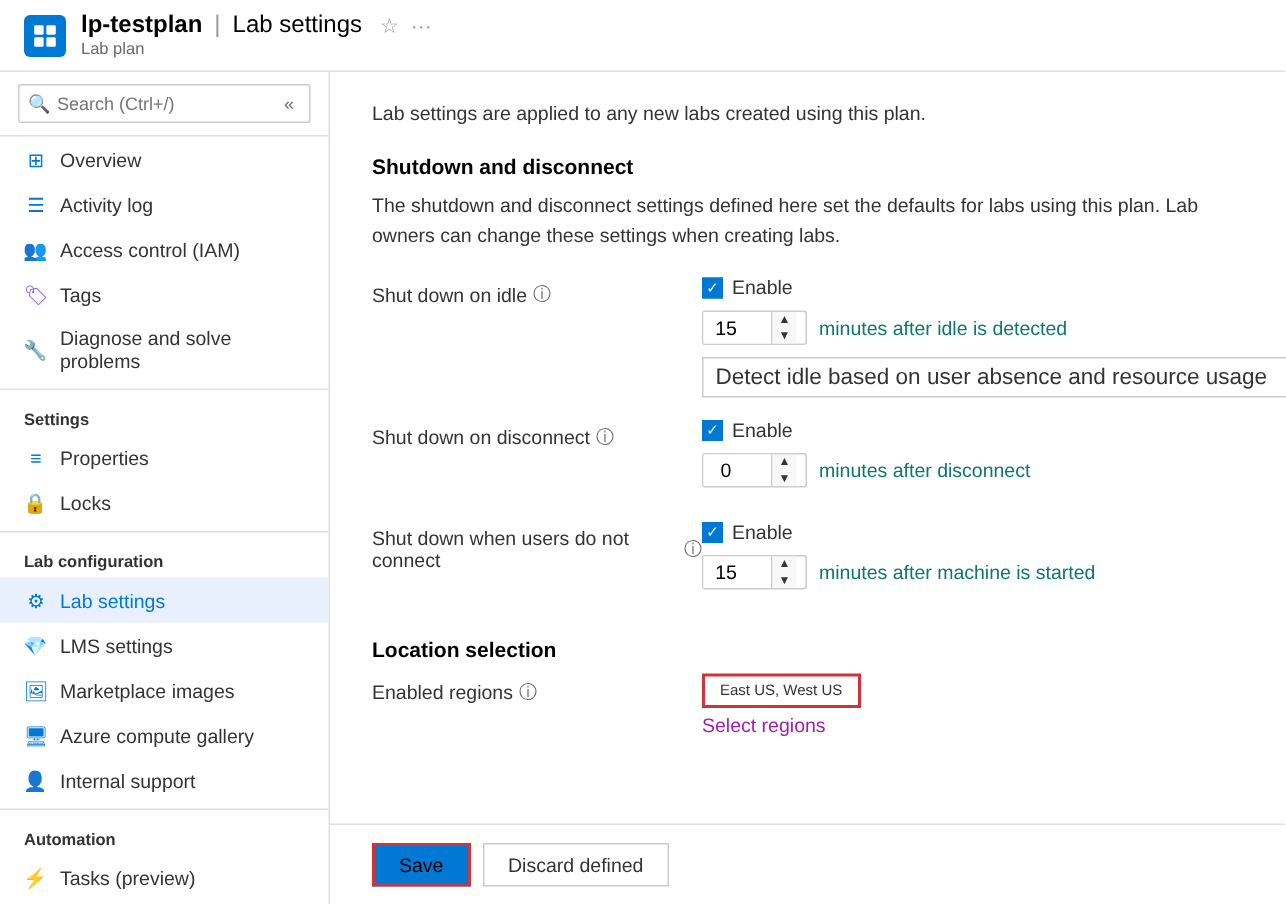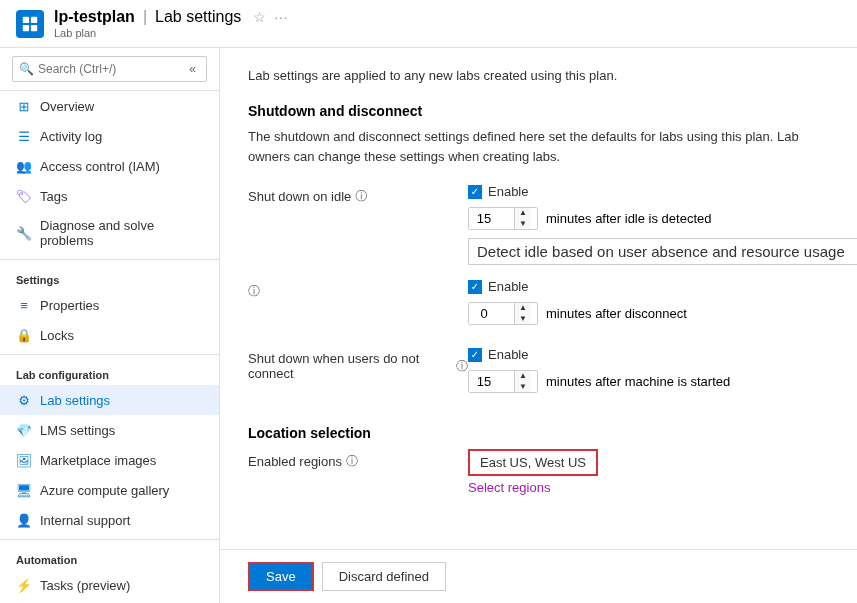--- a/index.html
+++ b/index.html
@@ -50,34 +50,34 @@
     .checkbox-row { display: flex; align-items: center; gap: 6px; margin-bottom: 8px; }
     .checkbox-blue { width: 14px; height: 14px; background: #0078d4; border: 1px solid #0078d4; display: flex; align-items: center; justify-content: center; flex-shrink: 0; }
     .checkbox-blue::after { content: '✓'; color: #fff; font-size: 10px; }
     .checkbox-label { font-size: 13px; color: #333; }
 
     .number-input-row { display: flex; align-items: center; gap: 8px; margin-bottom: 8px; }
     .number-input-wrap { display: flex; align-items: stretch; border: 1px solid #ccc; border-radius: 2px; width: 70px; }
     .number-input-wrap input { width: 45px; border: none; outline: none; padding: 3px 6px; font-size: 13px; text-align: center; }
     .number-spinners { display: flex; flex-direction: column; border-left: 1px solid #ccc; }
     .spin-btn { background: #f8f8f8; border: none; cursor: pointer; font-size: 8px; padding: 1px 4px; color: #333; line-height: 1; flex: 1; }
-    .after-label { font-size: 13px; color: #000000; }
+    .after-label { font-size: 13px; color: #0f766e; }
 
     .select-wrap { position: relative; display: inline-block; }
     .select-wrap select { appearance: none; border: 1px solid #ccc; padding: 4px 28px 4px 8px; font-size: 15px; color: #333; background: #fff; cursor: pointer; outline: none; min-width: 320px; }
     .select-arrow { position: absolute; right: 8px; top: 50%; transform: translateY(-50%); pointer-events: none; font-size: 10px; color: #666; }
 
     
     .location-section { margin-top: 24px; }
-    .regions-highlight { border: 2px solid #d13438; padding: 4px 10px; display: inline-block; font-size: 13px; color: #333; margin-bottom: 4px; }
+    .regions-highlight { border: 2px solid #d13438; padding: 4px 10px; display: inline-block; font-size: 10px; color: #333; margin-bottom: 4px; }
     .select-regions-link { color: #a21caf; font-size: 13px; cursor: pointer; display: block; text-decoration: none; }
 
     
     .footer-bar { border-top: 1px solid #e0e0e0; padding: 12px 28px; display: flex; gap: 8px; background: #fff; }
-    .btn-save { background: #0078d4; color: #ffffff; border: 2px solid #d13438; padding: 5px 16px; font-size: 13px; cursor: pointer; font-weight: 500; }
+    .btn-save { background: #0078d4; color: #000000; border: 2px solid #d13438; padding: 5px 16px; font-size: 13px; cursor: pointer; font-weight: 500; }
     .btn-discard { background: #fff; color: #333; border: 1px solid #ccc; padding: 5px 16px; font-size: 13px; cursor: pointer; }
 
     
     .icon-blue { color: #0078d4; }
     .icon-orange { color: #e88c00; }
     .icon-purple { color: #7c4dff; }
     .icon-green { color: #107c10; }
   </style>
 </head>
 <body>
@@ -214,20 +214,21 @@
                 <option>Detect idle based on user absence only</option>
                 <option>Detect idle based on resource usage only</option>
               </select>
               <span class="select-arrow">▼</span>
             </div>
           </div>
         </div>
 
         <div class="form-row">
           <div class="form-label">
+            <span>Shut down on disconnect</span>
             <span class="info-icon">ⓘ</span>
           </div>
           <div class="form-control">
             <div class="checkbox-row">
               <div class="checkbox-blue"></div>
               <span class="checkbox-label">Enable</span>
             </div>
             <div class="number-input-row">
               <div class="number-input-wrap">
                 <input type="number" value="0" style="">

